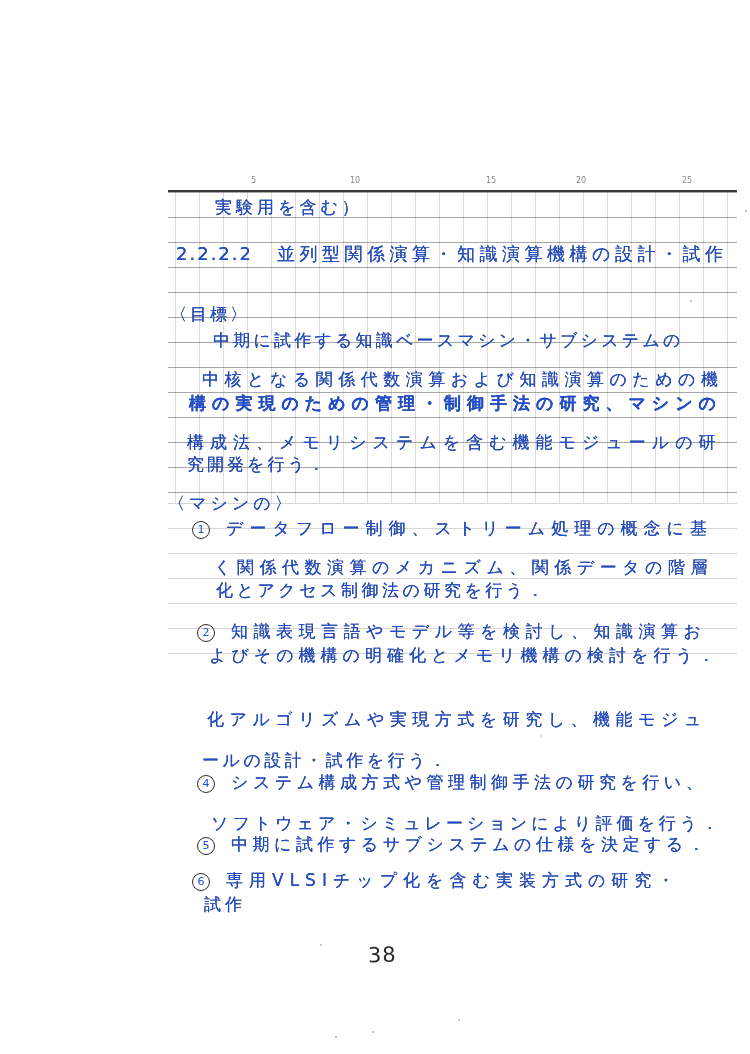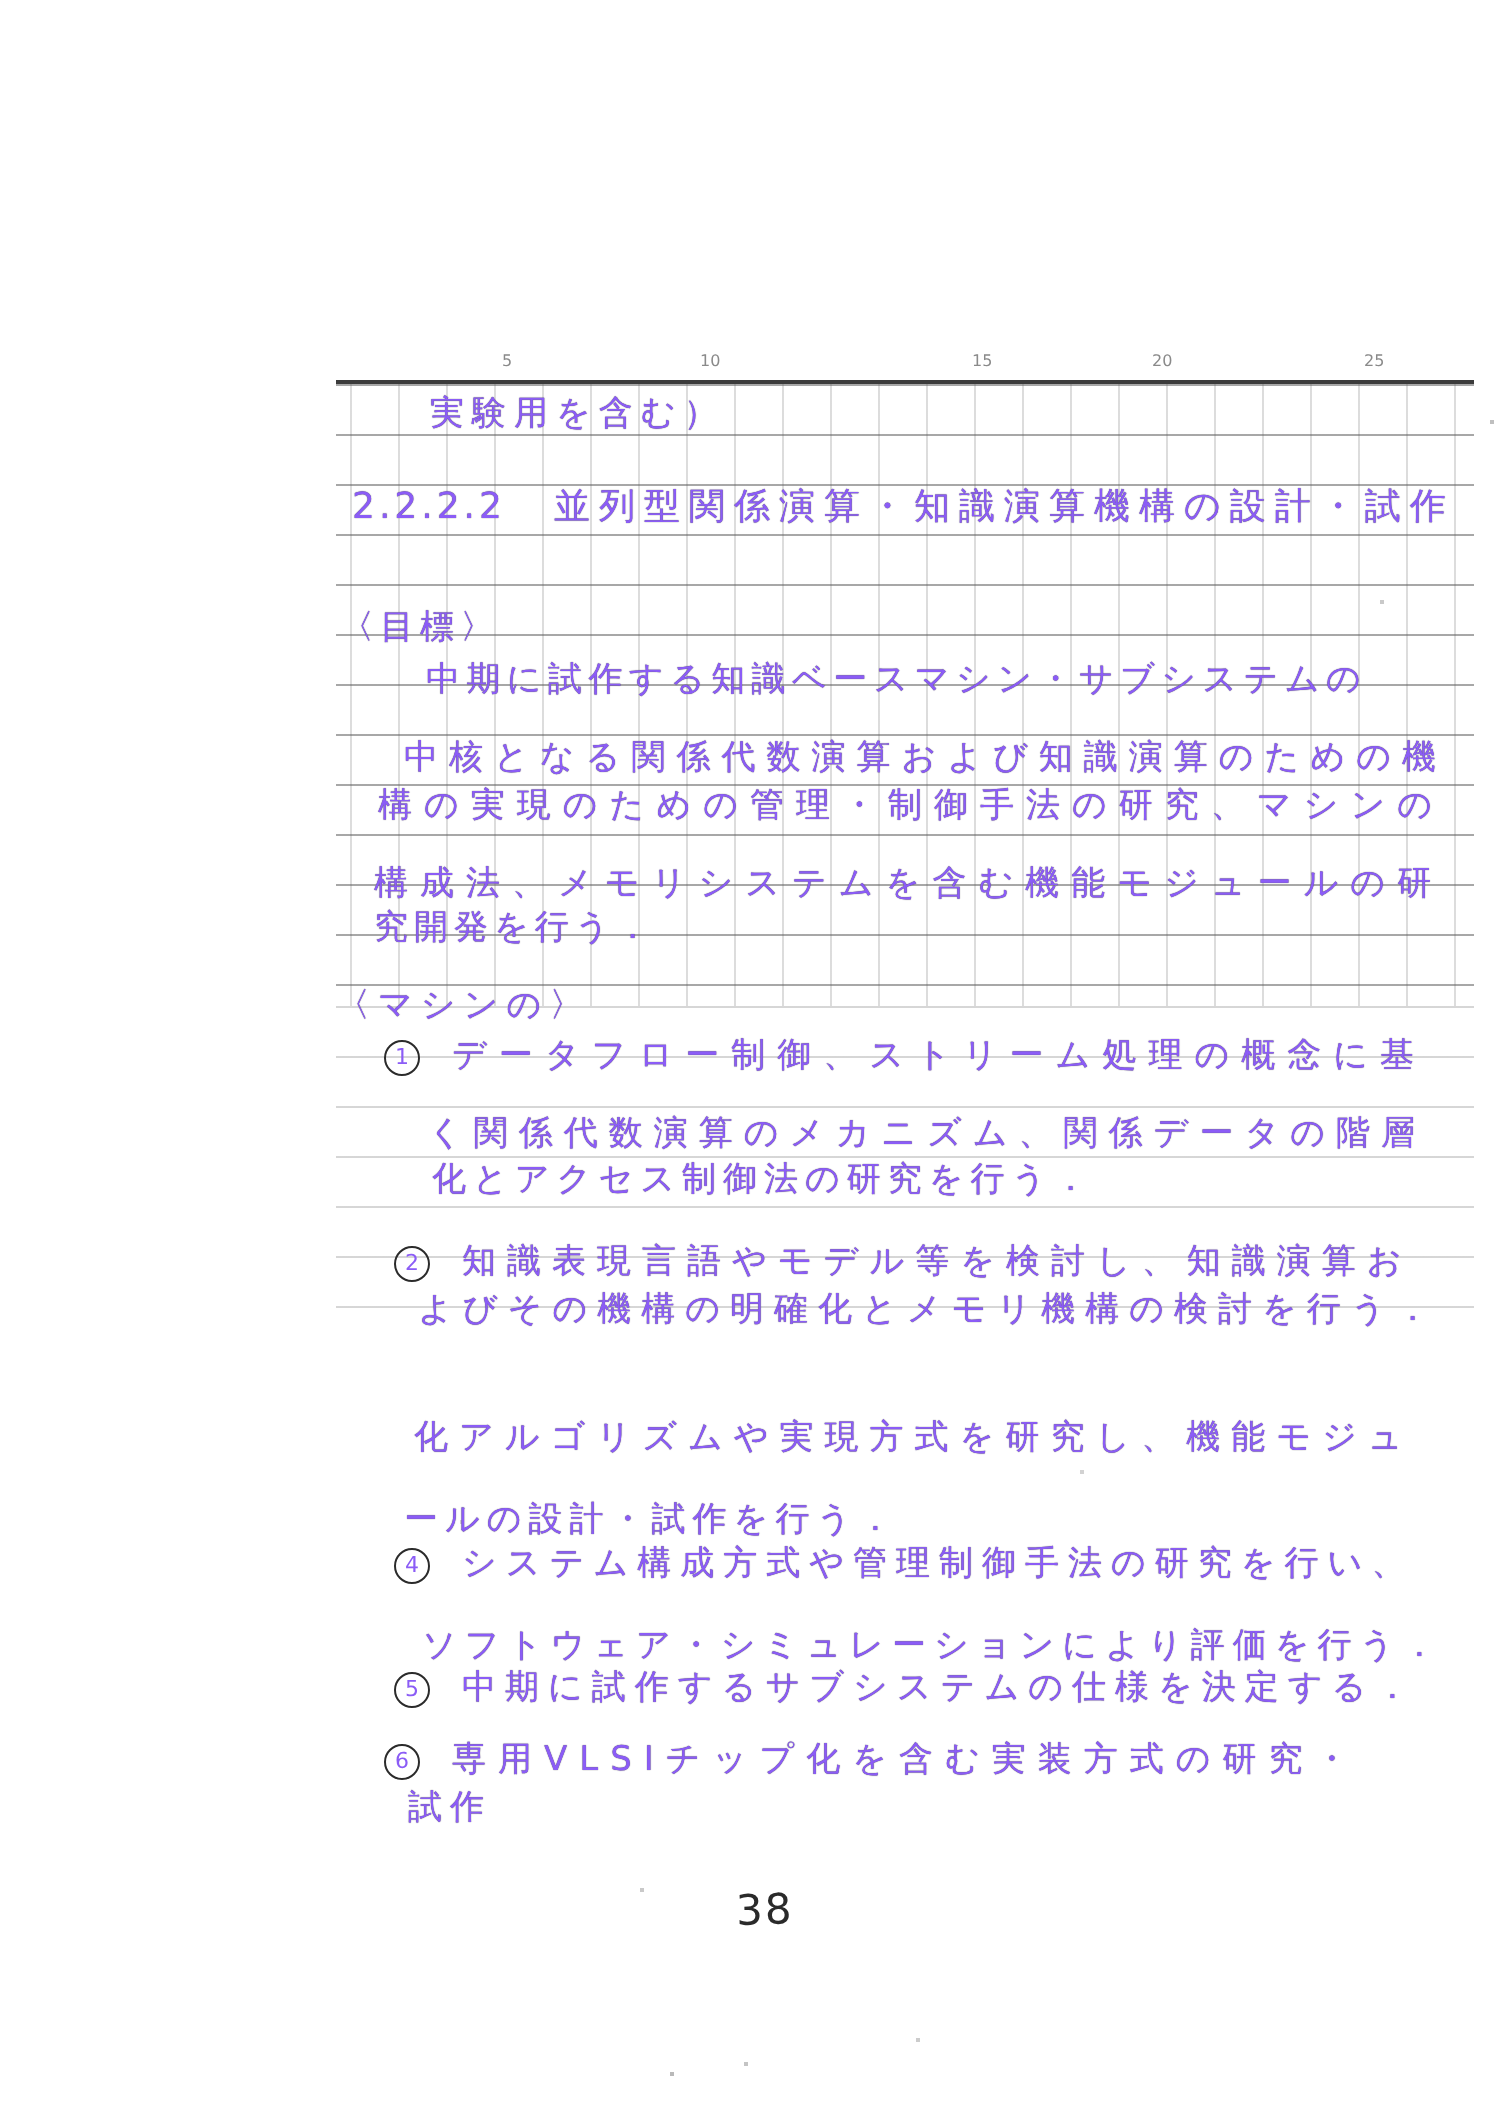--- a/index.html
+++ b/index.html
@@ -45,21 +45,21 @@
   .ruler-num {
     position: absolute;
     top: 176px;
     font-size: 8px;
     color: #8a8a8a;
     letter-spacing: 0;
   }
   .hl {
     position: absolute;
     white-space: nowrap;
-    color: #8b5cf6;
+    color: #1d4ed8;
     font-size: 17px;
     line-height: 22px;
     text-shadow: 0 0 0.5px #3a3a3a;
   }
   .pmarker {
     display: inline-block;
     box-sizing: border-box;
     width: 18px; height: 18px;
     border: 1.5px solid #2b2b2b;
     border-radius: 50%;
@@ -114,21 +114,21 @@
 
   <div class="hl" style="left:215px; top:196px; letter-spacing:4px;">実験用を含む）</div>
 
   <div class="hl" style="left:176px; top:243px; font-size:18px;">
     <span class="secnum">2.2.2.2</span><span style="letter-spacing:4.5px;">並列型関係演算・知識演算機構の設計・試作</span>
   </div>
 
   <div class="hl" style="left:170px; top:303px; letter-spacing:3px;">〈目標〉</div>
   <div class="hl" style="left:213px; top:329px; letter-spacing:3.2px;">中期に試作する知識ベースマシン・サブシステムの</div>
   <div class="hl" style="left:202px; top:368px; letter-spacing:5.5px;">中核となる関係代数演算および知識演算のための機</div>
-  <div class="hl" style="left:189px; top:392px; letter-spacing:6px;">構の実現のための管理・制御手法の研究、マシンの</div>
+  <div class="hl" style="left:189px; top:392px; letter-spacing:6px;font-weight:bold;">構の実現のための管理・制御手法の研究、マシンの</div>
   <div class="hl" style="left:187px; top:431px; letter-spacing:6px;">構成法、メモリシステムを含む機能モジュールの研</div>
   <div class="hl" style="left:187px; top:453px; letter-spacing:3px;">究開発を行う．</div>
 
   <div class="hl" style="left:168px; top:492px; letter-spacing:4px;">〈マシンの〉</div>
 
   <div class="hl" style="left:192px; top:517px;">
     <span class="pmarker">1</span><span style="letter-spacing:6px;">データフロー制御、ストリーム処理の概念に基</span>
   </div>
   <div class="hl" style="left:214px; top:556px; letter-spacing:5.5px;">く関係代数演算のメカニズム、関係データの階層</div>
   <div class="hl" style="left:216px; top:579px; letter-spacing:3.5px;">化とアクセス制御法の研究を行う．</div>

